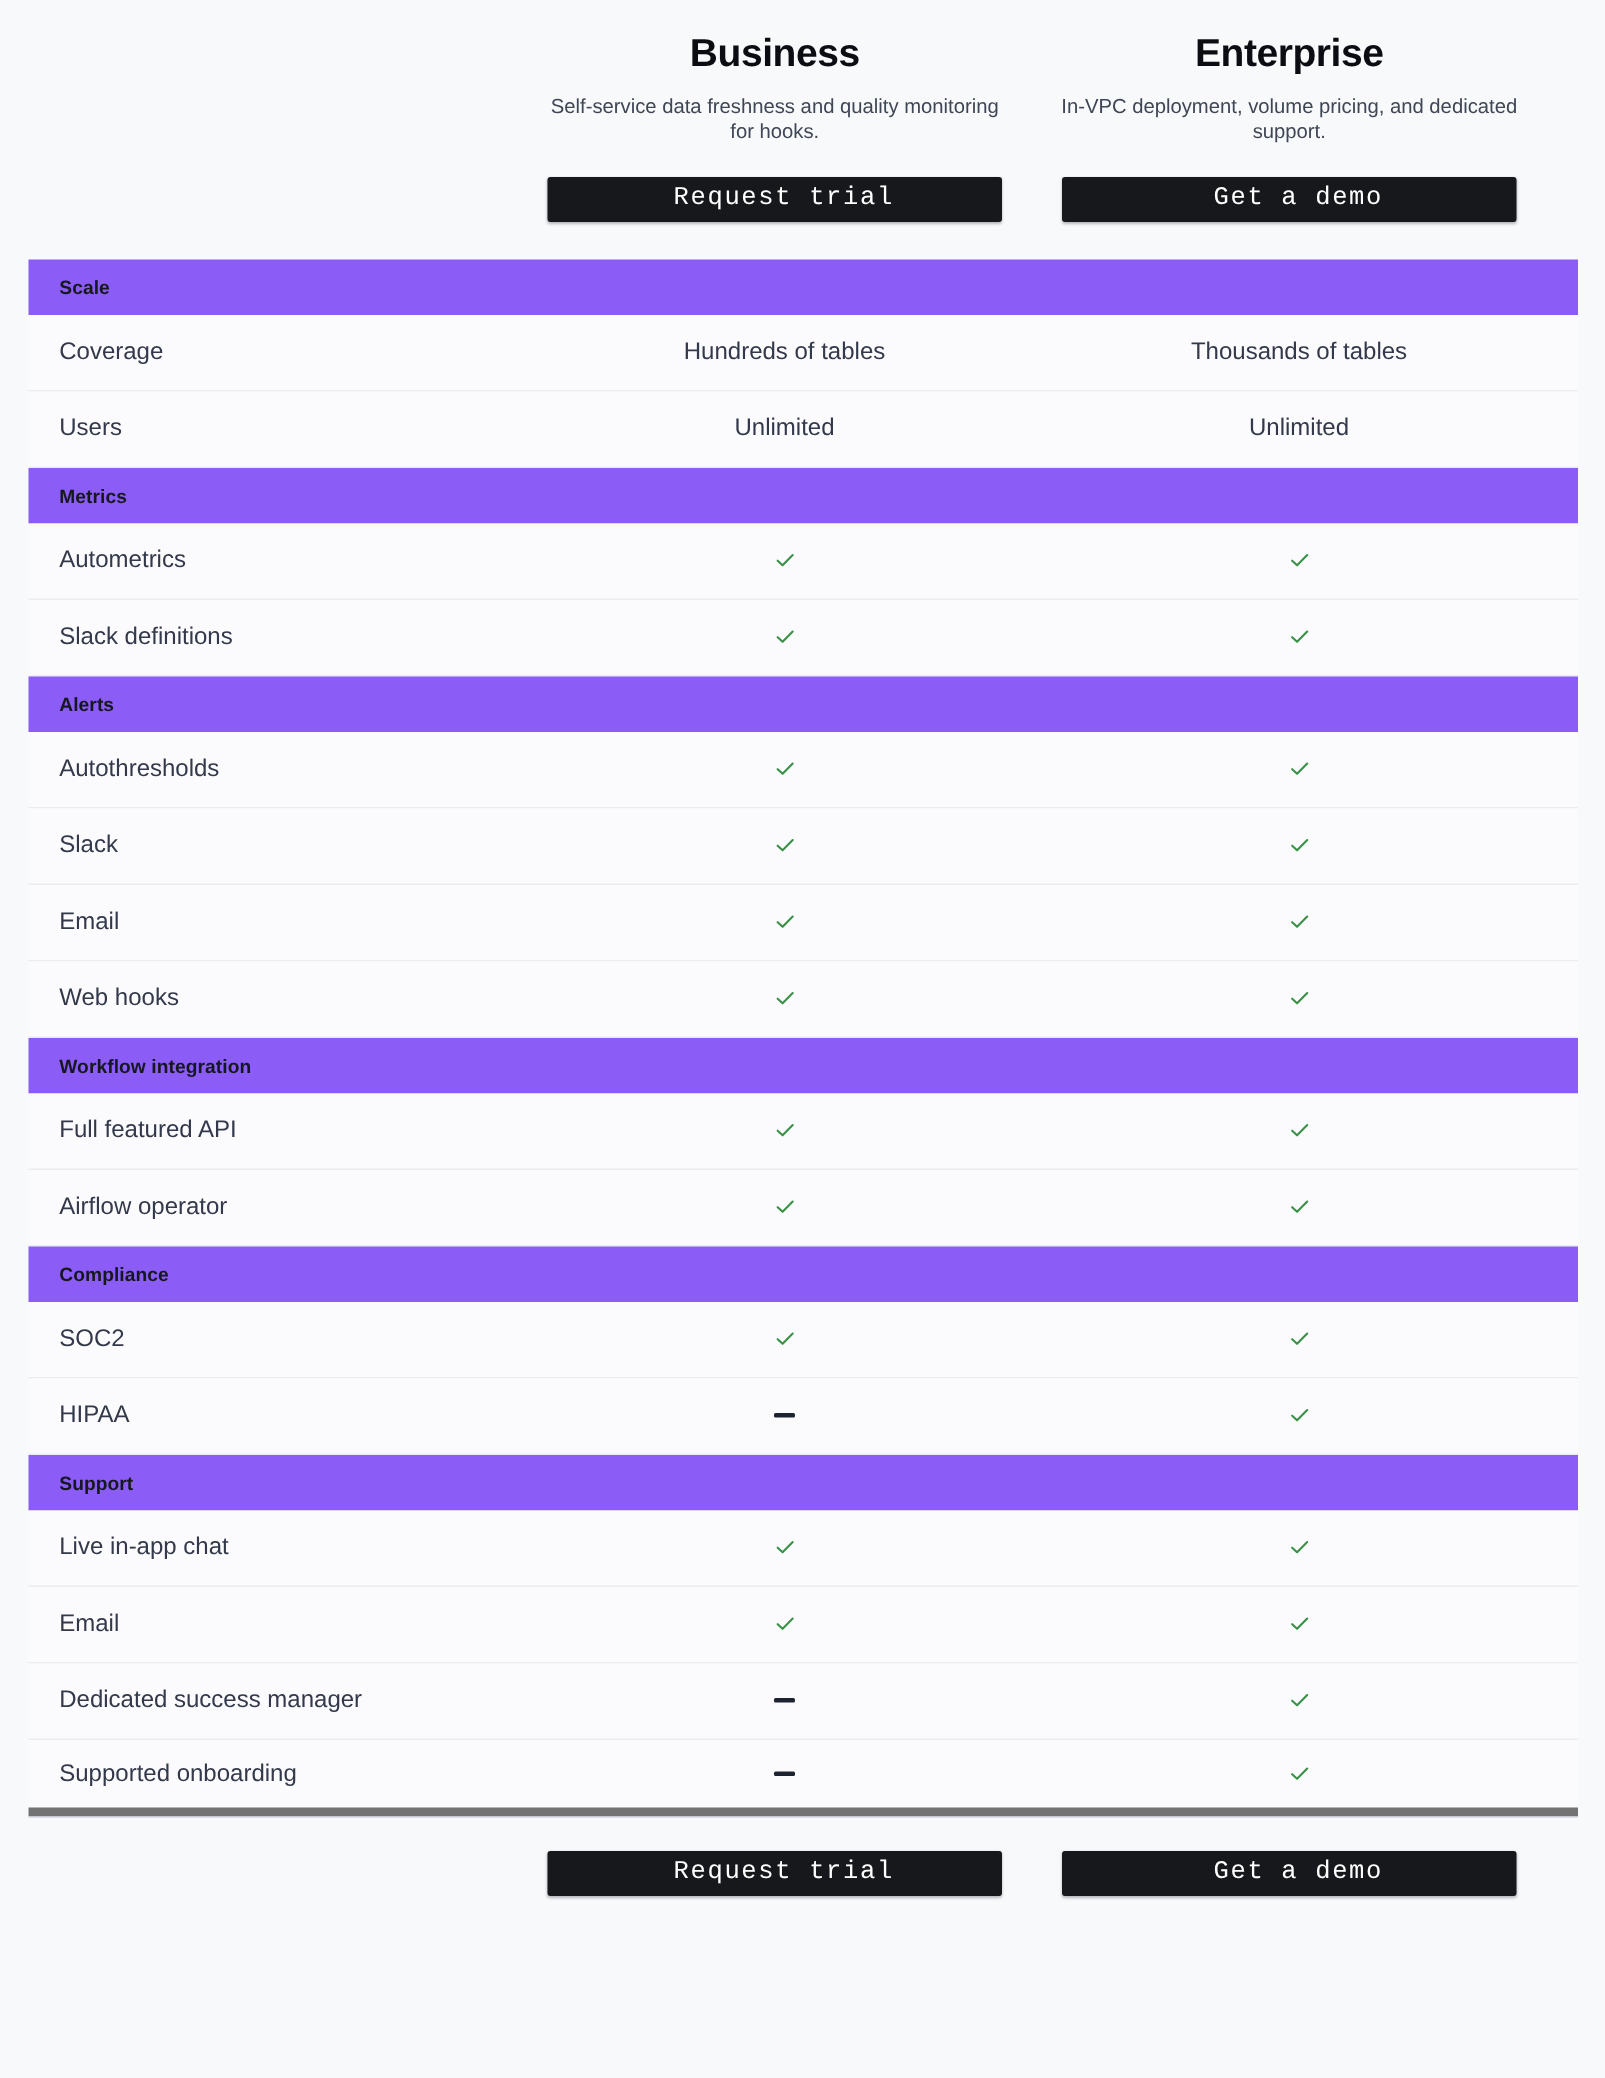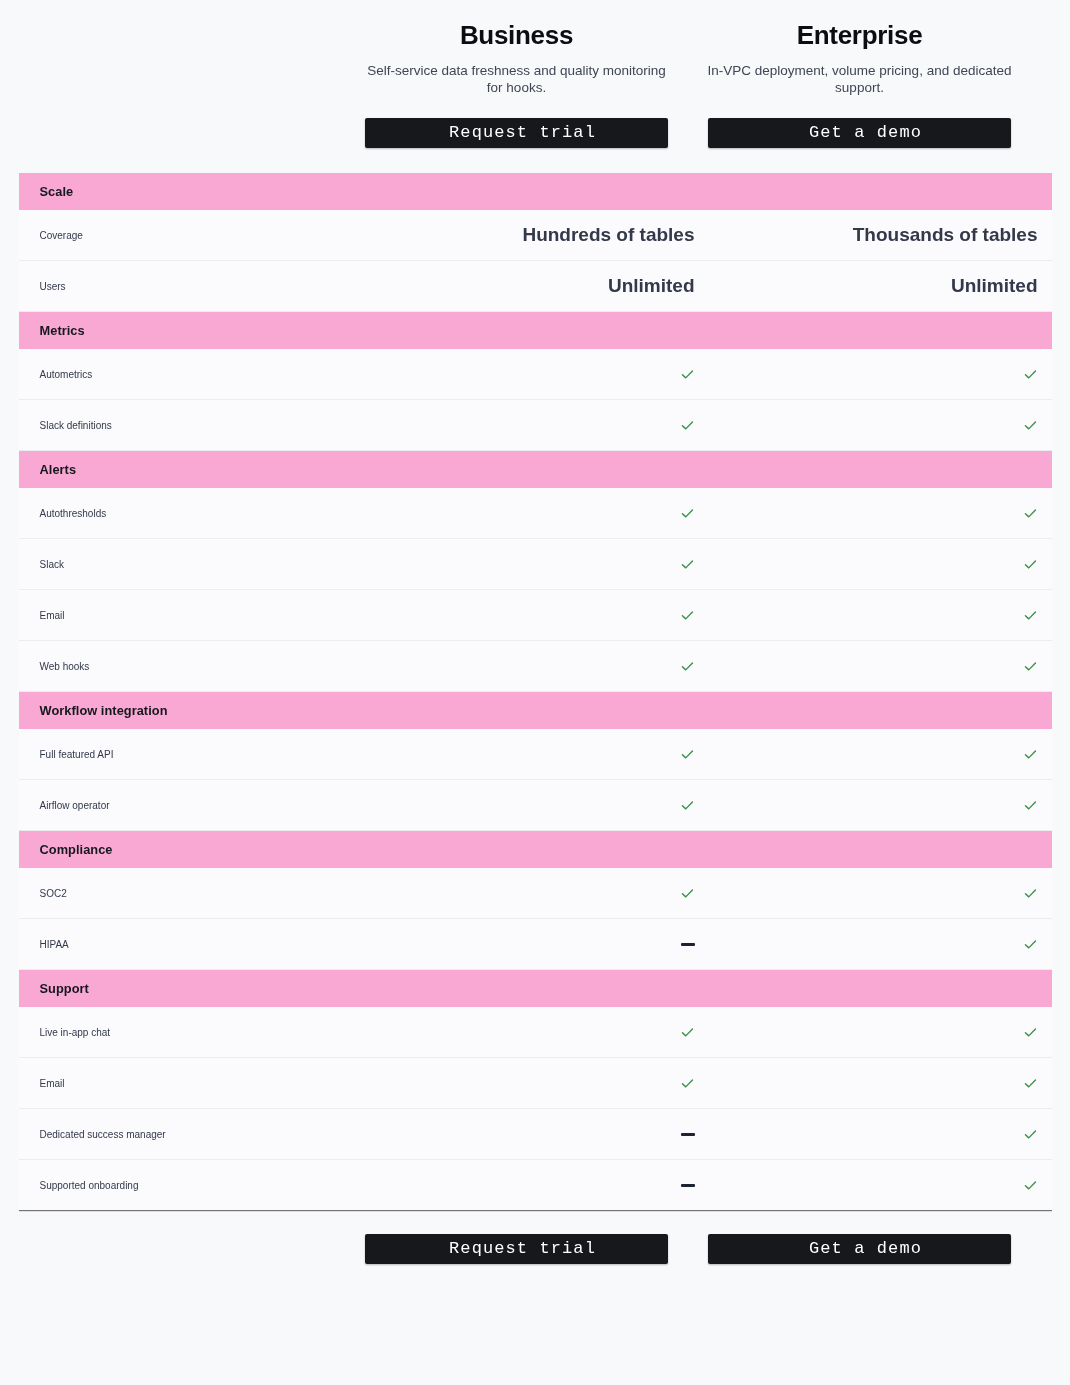--- a/index.html
+++ b/index.html
@@ -71,57 +71,56 @@
   
   .table {
     margin-top: 25px;
     width: 1070px;
   }
 
   .section-head {
     margin: 0 auto;
     width: 1033px;
     height: 37px;
-    background: #f9a8d4;
+    background: #8b5cf6;
     display: flex;
     align-items: center;
     padding-left: 21px;
   }
   .section-head-label {
     font-size: 12.8px;
     font-weight: 700;
     color: #15181f;
     letter-spacing: 0.05px;
   }
 
   .frow {
     display: flex;
     align-items: center;
     width: 1033px;
     margin: 0 auto;
     height: 51px;
     border-bottom: 1px solid #eaecf1;
     background: #fbfbfd;
   }
-  .frow:last-child { border-bottom: 1px solid #737373; }
+  .frow:last-child { border-bottom: 6px solid #737373; }
 
   .fcell-label {
     flex: 0 0 333px;
     width: 333px;
     padding-left: 21px;
-    font-size: 10px;
+    font-size: 16px;
     color: #33394a;
   }
   .fcell-val {
     flex: 0 0 343px;
     width: 343px;
-    text-align: right;
-    font-size: 19px;
+    text-align: center;
+    font-size: 16px;
     color: #33394a;
-    font-weight: bold;
   }
 
   
   .check-ico {
     display: inline-block;
     width: 15px;
     height: 15px;
     vertical-align: middle;
   }
   .check-ico svg { display: block; width: 15px; height: 15px; }

